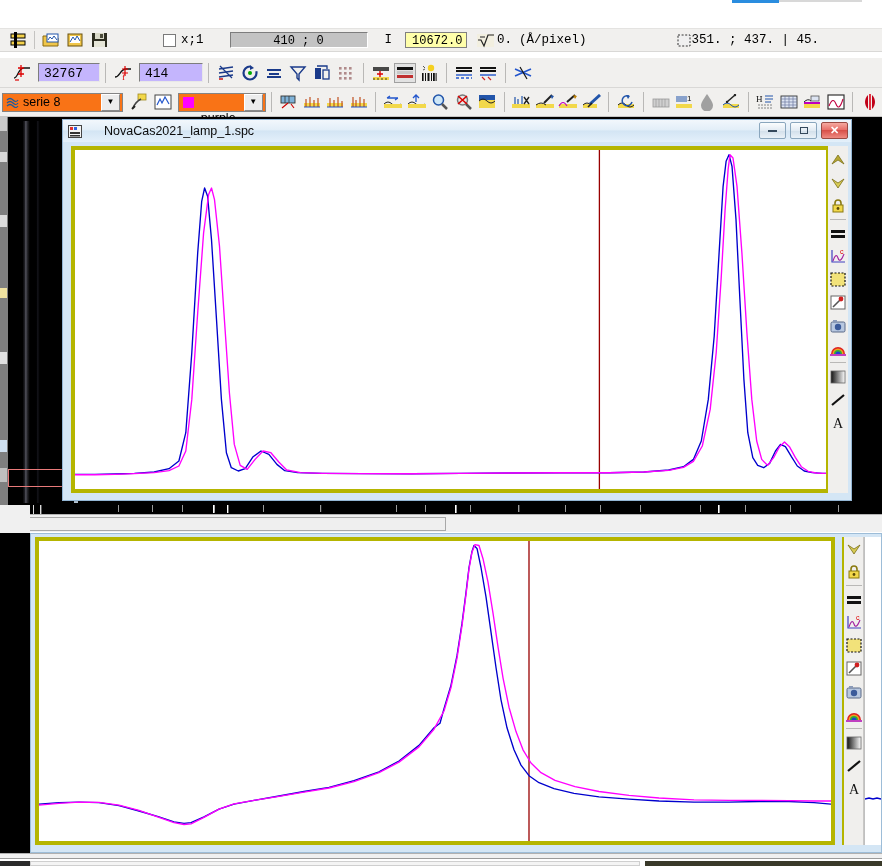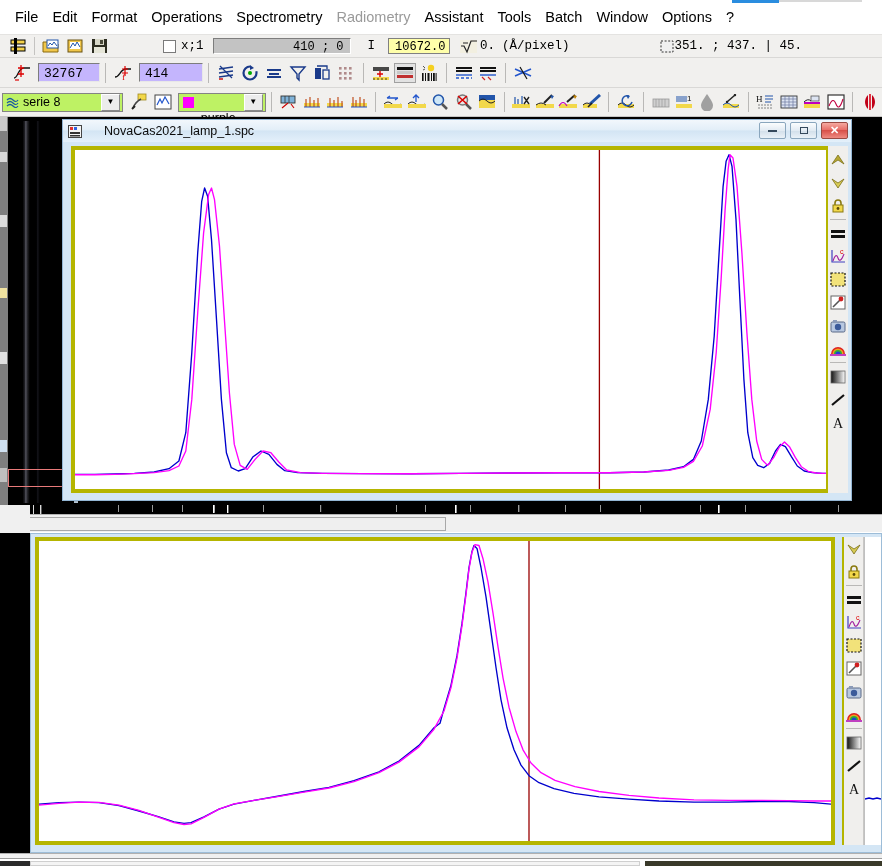--- a/index.html
+++ b/index.html
@@ -20,21 +20,21 @@
   }
   .menubar .mi{
     font-size:14.5px;color:#000;padding:2px 7px;white-space:nowrap;cursor:default;
   }
   .menubar .mi.dim{color:#9a9a9a;}
   .menu-accent{position:absolute;right:103px;top:0;width:47px;height:3px;background:#2a8ddf;}
   .menu-accent2{position:absolute;right:20px;top:0px;width:83px;height:2px;background:#d8d8d8;}
 
   
   .tb1{
-    position:absolute;left:0;top:34px;width:882px;height:24px;
+    position:absolute;left:0;top:28px;width:882px;height:24px;
     background:#f1f0ee;border-top:1px solid #e4e3e1;border-bottom:1px solid #d9d8d6;
     display:flex;align-items:center;box-sizing:border-box;
   }
   .tb2{
     position:absolute;left:0;top:58px;width:882px;height:30px;
     background:#f1f0ee;border-bottom:1px solid #d9d8d6;
     display:flex;align-items:center;box-sizing:border-box;
   }
   .tb3{
     position:absolute;left:0;top:88px;width:882px;height:29px;
@@ -54,21 +54,21 @@
     height:16px;line-height:16px;padding:0 6px;font-family:"Liberation Mono",monospace;font-size:12px;
     box-sizing:border-box;color:#000;
   }
   .field.yellow{background:#ffffaa;border:1px solid #808080;}
   .field.white{background:#c4b5fd;border:1px solid #7d7d7d;border-right-color:#e8e8e8;border-bottom-color:#e8e8e8;}
   .monotxt{font-family:"Liberation Mono",monospace;font-size:12.5px;color:#000;}
 
   .chkbox{width:11px;height:11px;border:1px solid #7a7a7a;background:#fff;display:inline-block;}
 
   .combo{
-    height:19px;background:#bef264;border:1px solid #848484;display:flex;align-items:center;
+    height:19px;background:#f97316;border:1px solid #848484;display:flex;align-items:center;
     box-sizing:border-box;position:relative;
   }
   .combo .txt{flex:1;padding-left:4px;font-size:12.5px;white-space:nowrap;overflow:hidden;}
   .combo .arrow{
     width:17px;height:15px;margin-right:2px;background:#ececec;border:1px solid #fff;
     border-right-color:#8a8a8a;border-bottom-color:#8a8a8a;
     display:flex;align-items:center;justify-content:center;font-size:8px;line-height:1;
   }
   .swatch{width:11px;height:11px;margin:0 4px 0 4px;display:inline-block;}
 
@@ -179,34 +179,20 @@
   .darkstrip{
     position:absolute;left:0;top:505px;width:882px;height:10px;background:#000;
   }
   svg{display:block;}
 </style>
 </head>
 <body>
 
 <div class="app">
 
-  <div class="menubar">
-    <div class="mi">File</div>
-    <div class="mi">Edit</div>
-    <div class="mi">Format</div>
-    <div class="mi">Operations</div>
-    <div class="mi">Spectrometry</div>
-    <div class="mi dim">Radiometry</div>
-    <div class="mi">Assistant</div>
-    <div class="mi">Tools</div>
-    <div class="mi">Batch</div>
-    <div class="mi">Window</div>
-    <div class="mi">Options</div>
-    <div class="mi">?</div>
-  </div>
   <div class="menu-accent"></div>
   <div class="menu-accent2"></div>
 
   <div class="tb1">
     <div style="width:6px"></div>
     <div class="tbtn">
       <svg width="18" height="16" viewBox="0 0 18 16">
         <rect x="2" y="2" width="14" height="4" fill="#f3d14a" stroke="#000" stroke-width="1"></rect>
         <rect x="2" y="9" width="14" height="4" fill="#f3d14a" stroke="#000" stroke-width="1"></rect>
         <rect x="5" y="0" width="3" height="16" fill="#000"></rect>
@@ -231,21 +217,21 @@
       <svg width="17" height="16" viewBox="0 0 17 16">
         <rect x="1" y="1" width="15" height="14" fill="#2c2c20"></rect>
         <rect x="4" y="1" width="9" height="6" fill="#d8d8c8"></rect>
         <rect x="9" y="2" width="3" height="4" fill="#4a4a3a"></rect>
         <rect x="3" y="9" width="11" height="6" fill="#e6e6d8"></rect>
       </svg>
     </div>
     <div style="width:52px"></div>
     <span class="chkbox"></span>
     <span class="monotxt" style="margin-left:5px;">x;1</span>
-    <div class="field" style="width:138px;margin-left:9px;text-align:right;">410 ; 0</div>
+    <div class="field" style="width:138px;margin-left:26px;text-align:center;">410 ; 0</div>
     <span class="monotxt" style="margin-left:17px;">I</span>
     <div class="field yellow" style="width:62px;margin-left:13px;text-align:center;">10672.0</div>
     <span style="margin-left:9px;">
       <svg width="20" height="15" viewBox="0 0 20 15">
         <rect x="1" y="1" width="17" height="13" fill="#f2efe0"></rect>
         <path d="M2 7 L5 7 L8 13 L12 2 L18 2" fill="none" stroke="#222" stroke-width="1.2"></path>
         <path d="M4 4 L9 4" stroke="#222" stroke-width="1"></path>
       </svg>
     </span>
     <span class="monotxt" style="margin-left:1px;">0.</span>

